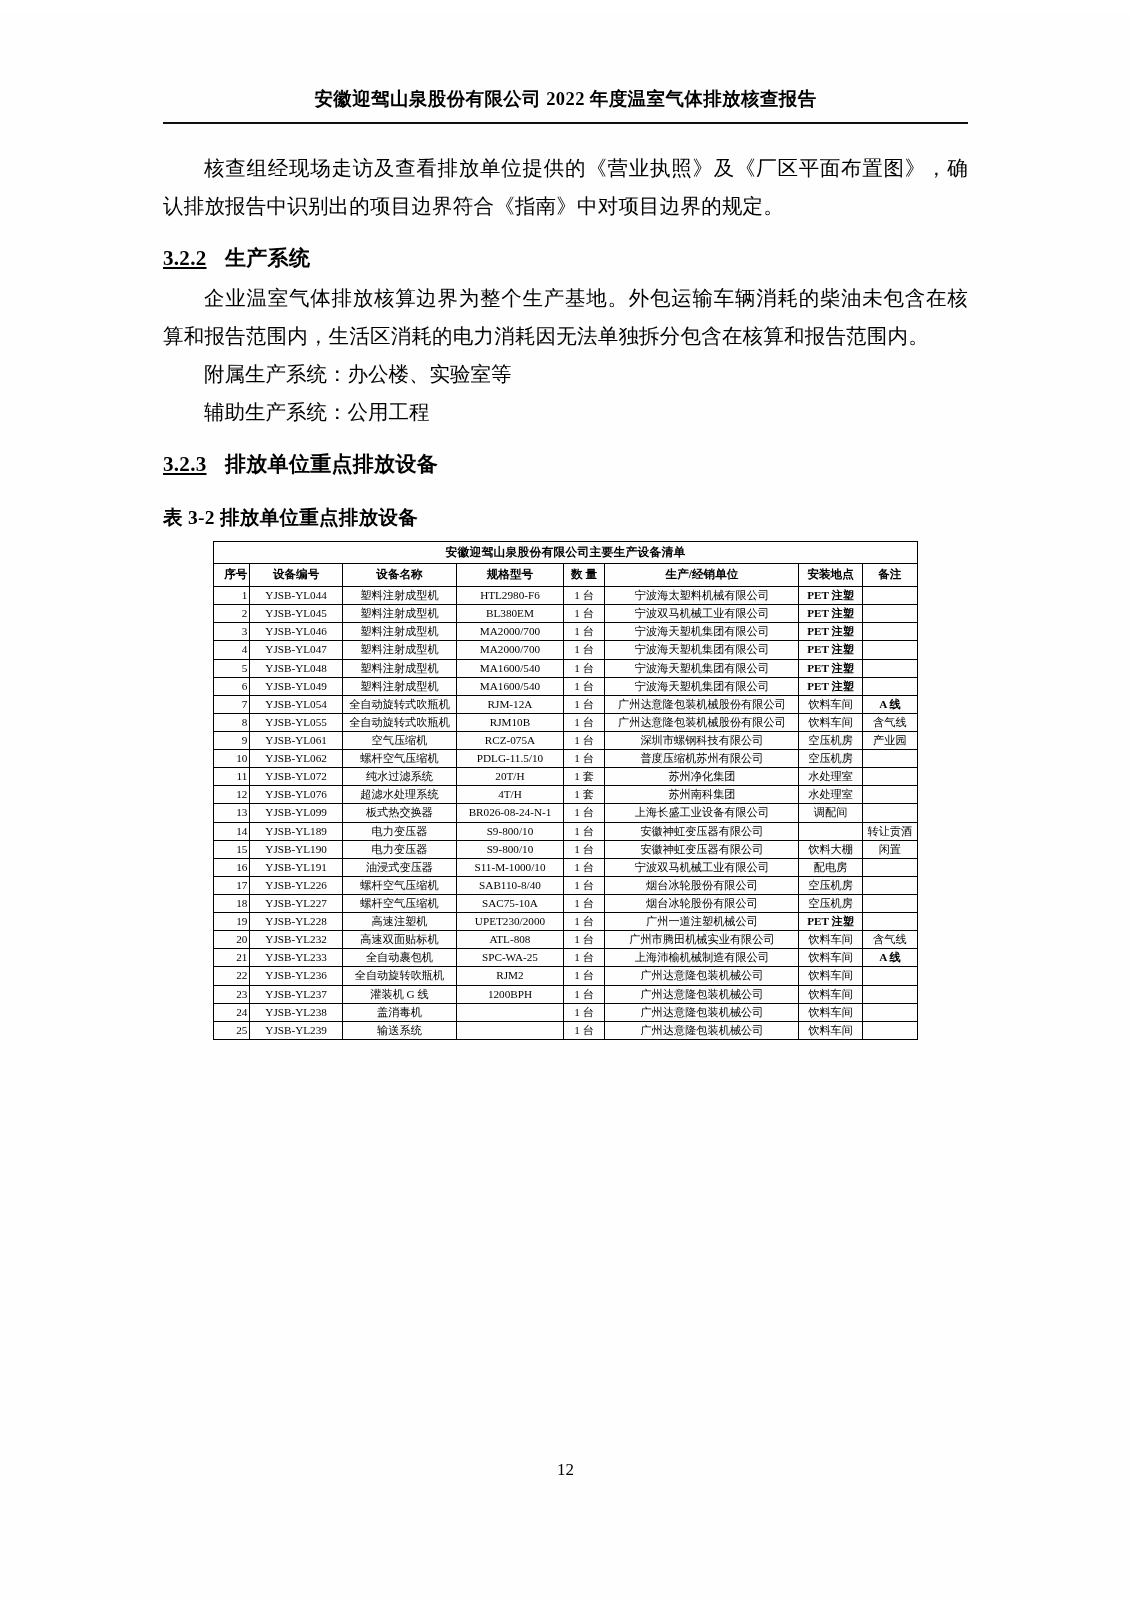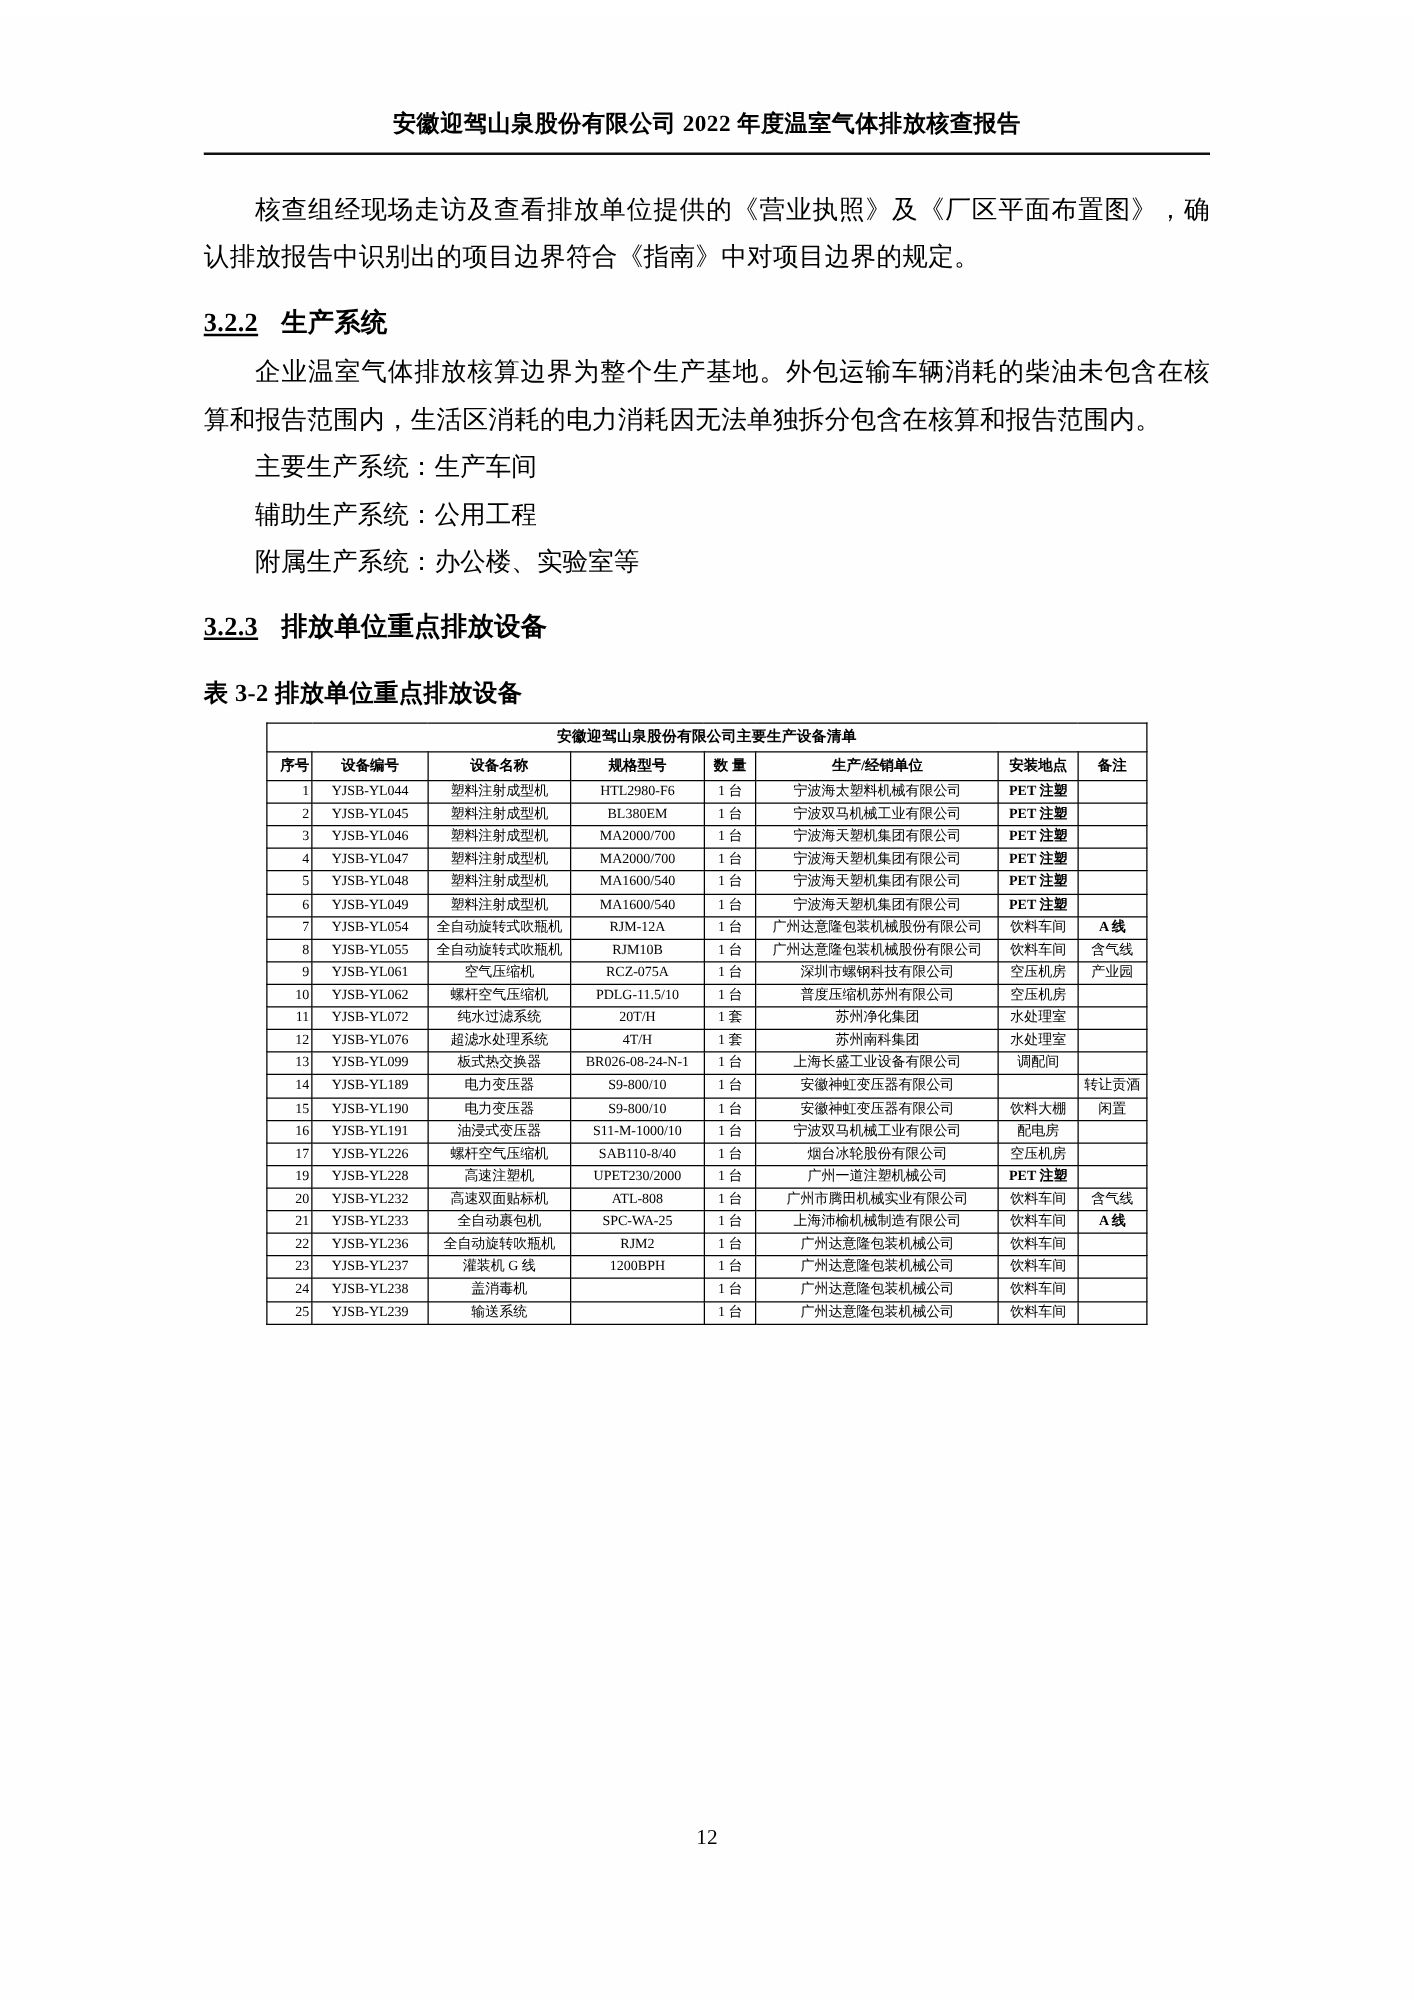--- a/index.html
+++ b/index.html
@@ -136,23 +136,22 @@
     </div>
 
     <p class="body-text indent2 first-para">核查组经现场走访及查看排放单位提供的《营业执照》及《厂区平面布置图》，确认排放报告中识别出的项目边界符合《指南》中对项目边界的规定。</p>
 
     <h3 class="sec">
       <span class="num">3.2.2</span><span>生产系统</span>
     </h3>
 
     <p class="body-text indent2">企业温室气体排放核算边界为整个生产基地。外包运输车辆消耗的柴油未包含在核算和报告范围内，生活区消耗的电力消耗因无法单独拆分包含在核算和报告范围内。</p>
 
-    <p class="list-line">主要生产系统：生产车间</p>
+    <p class="list-line">附属生产系统：办公楼、实验室等</p>
     <p class="list-line">辅助生产系统：公用工程</p>
-    <p class="list-line">附属生产系统：办公楼、实验室等</p>
 
     <h3 class="sec">
       <span class="num">3.2.3</span><span>排放单位重点排放设备</span>
     </h3>
 
     <div class="table-caption">表 3-2  排放单位重点排放设备</div>
 
     <div class="tbl-wrap">
       <table class="equip">
         <tbody id="equip-body">
@@ -333,20 +332,30 @@
               <td class="c-no">17</td>
               <td class="c-code">YJSB-YL226</td>
               <td class="c-name">螺杆空气压缩机</td>
               <td class="c-spec">SAB110-8/40</td>
               <td class="c-qty">1 台</td>
               <td class="c-vendor">烟台冰轮股份有限公司</td>
               <td class="c-loc">空压机房</td>
               <td class="c-note"></td>
             </tr>
             <tr>
+              <td class="c-no">18</td>
+              <td class="c-code">YJSB-YL227</td>
+              <td class="c-name">螺杆空气压缩机</td>
+              <td class="c-spec">SAC75-10A</td>
+              <td class="c-qty">1 台</td>
+              <td class="c-vendor">烟台冰轮股份有限公司</td>
+              <td class="c-loc">空压机房</td>
+              <td class="c-note"></td>
+            </tr>
+            <tr>
               <td class="c-no">19</td>
               <td class="c-code">YJSB-YL228</td>
               <td class="c-name">高速注塑机</td>
               <td class="c-spec">UPET230/2000</td>
               <td class="c-qty">1 台</td>
               <td class="c-vendor">广州一道注塑机械公司</td>
               <td class="c-loc bold-cell">PET 注塑</td>
               <td class="c-note"></td>
             </tr>
             <tr>

